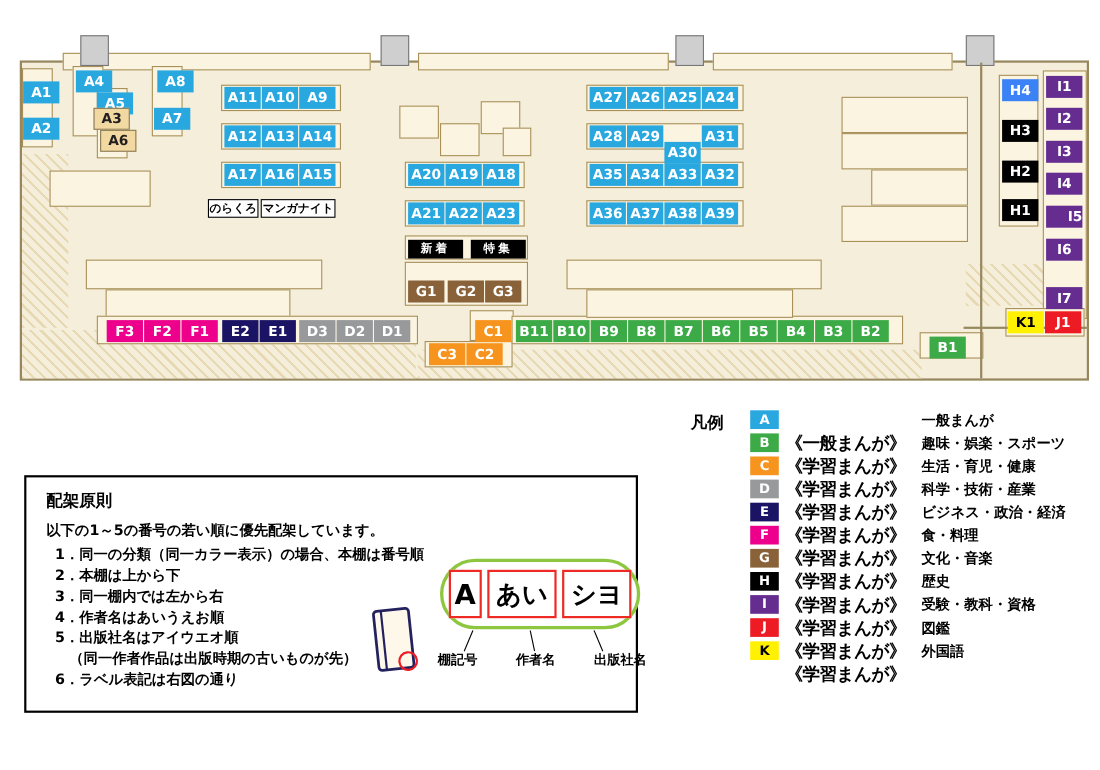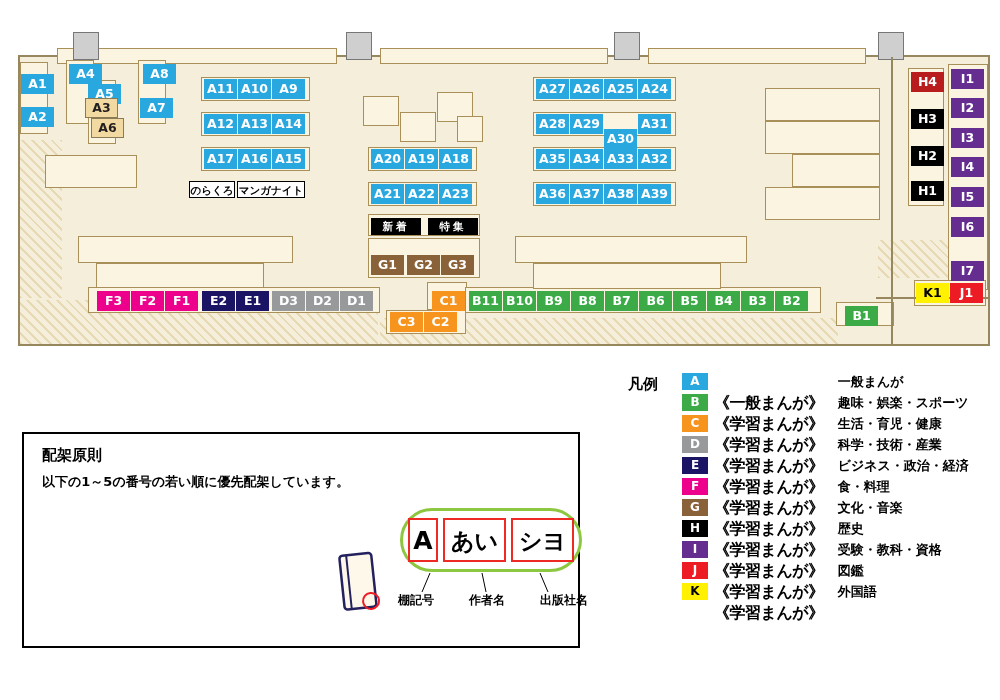--- a/index.html
+++ b/index.html
@@ -161,29 +161,29 @@
         <div class="lbl" style="left: 571px; top: 291px; background: rgb(60, 171, 71); color: rgb(255, 255, 255);">B8</div>
         <div class="lbl" style="left: 605px; top: 291px; background: rgb(60, 171, 71); color: rgb(255, 255, 255);">B7</div>
         <div class="lbl" style="left: 639px; top: 291px; background: rgb(60, 171, 71); color: rgb(255, 255, 255);">B6</div>
         <div class="lbl" style="left: 673px; top: 291px; background: rgb(60, 171, 71); color: rgb(255, 255, 255);">B5</div>
         <div class="lbl" style="left: 707px; top: 291px; background: rgb(60, 171, 71); color: rgb(255, 255, 255);">B4</div>
         <div class="lbl" style="left: 741px; top: 291px; background: rgb(60, 171, 71); color: rgb(255, 255, 255);">B3</div>
         <div class="lbl" style="left: 775px; top: 291px; background: rgb(60, 171, 71); color: rgb(255, 255, 255);">B2</div>
         <div class="lbl" style="left: 390px; top: 312px; background: rgb(247, 148, 30); color: rgb(255, 255, 255);">C3</div>
         <div class="lbl" style="left: 424px; top: 312px; background: rgb(247, 148, 30); color: rgb(255, 255, 255);">C2</div>
         <div class="lbl" style="left: 845px; top: 306px; background: rgb(60, 171, 71); color: rgb(255, 255, 255);">B1</div>
-        <div class="lbl" style="left: 911px; top: 72px; background: #b91c1c; color: rgb(255, 255, 255);">H4</div>
+        <div class="lbl" style="left: 911px; top: 72px; background: #3b82f6; color: rgb(255, 255, 255);">H4</div>
         <div class="lbl" style="left: 911px; top: 109px; background: rgb(0, 0, 0); color: rgb(255, 255, 255);">H3</div>
         <div class="lbl" style="left: 911px; top: 146px; background: rgb(0, 0, 0); color: rgb(255, 255, 255);">H2</div>
         <div class="lbl" style="left: 911px; top: 181px; background: rgb(0, 0, 0); color: rgb(255, 255, 255);">H1</div>
         <div class="lbl" style="left: 951px; top: 69px; background: rgb(102, 45, 145); color: rgb(255, 255, 255);">I1</div>
         <div class="lbl" style="left: 951px; top: 98px; background: rgb(102, 45, 145); color: rgb(255, 255, 255);">I2</div>
         <div class="lbl" style="left: 951px; top: 128px; background: rgb(102, 45, 145); color: rgb(255, 255, 255);">I3</div>
         <div class="lbl" style="left: 951px; top: 157px; background: rgb(102, 45, 145); color: rgb(255, 255, 255);">I4</div>
-        <div class="lbl" style="left: 951px; top: 187px; background: rgb(102, 45, 145); color: rgb(255, 255, 255);">I5</div>
+        <div class="lbl" style="left: 951px; top: 187px; background: rgb(102, 45, 145); color: rgb(255, 255, 255); text-align: right;">I5</div>
         <div class="lbl" style="left: 951px; top: 217px; background: rgb(102, 45, 145); color: rgb(255, 255, 255);">I6</div>
         <div class="lbl" style="left: 951px; top: 261px; background: rgb(102, 45, 145); color: rgb(255, 255, 255);">I7</div>
         <div class="lbl" style="left: 916px; top: 283px; background: rgb(255, 241, 0); color: rgb(0, 0, 0);">K1</div>
         <div class="lbl" style="left: 950px; top: 283px; background: rgb(237, 28, 36); color: rgb(255, 255, 255);">J1</div>
         <div class="tlbl white" style="left: 189px; top: 181px; width: 46px;">のらくろ</div>
         <div class="tlbl white" style="left: 237px; top: 181px; width: 68px;">マンガナイト</div>
         <div class="tlbl black" style="left: 371px; top: 218px; width: 50px;">新着</div>
         <div class="tlbl black" style="left: 428px; top: 218px; width: 50px;">特集</div>
       </div>
   </div>
@@ -245,20 +245,29 @@
           <div class="chip" style="background: rgb(255, 241, 0); color: rgb(0, 0, 0);">K</div>
           <div class="series">《学習まんが》</div>
           <div class="lcat">外国語</div>
         </div>
       </div>
   </div>
 
   <div class="principles">
     <div class="p-title">配架原則</div>
     <div class="p-intro">以下の1～5の番号の若い順に優先配架しています。</div>
+    <div class="p-list" id="p-list">
+        <div class="pline">1．同一の分類（同一カラー表示）の場合、本棚は番号順</div>
+        <div class="pline">2．本棚は上から下</div>
+        <div class="pline">3．同一棚内では左から右</div>
+        <div class="pline">4．作者名はあいうえお順</div>
+        <div class="pline">5．出版社名はアイウエオ順</div>
+        <div class="pline">　（同一作者作品は出版時期の古いものが先）</div>
+        <div class="pline">6．ラベル表記は右図の通り</div>
+      </div>
 
     <div class="book">
       <svg width="48" height="68" viewBox="0 0 48 68">
         <g transform="rotate(-6 24 34)">
           <rect x="6" y="6" width="32" height="54" rx="3" fill="#fdf8ea" stroke="#23215e" stroke-width="2.5"></rect>
           <line x1="13" y1="6" x2="13" y2="60" stroke="#23215e" stroke-width="2"></line>
           <circle cx="33" cy="54" r="8" fill="none" stroke="#ed1c24" stroke-width="2"></circle>
         </g>
       </svg>
     </div>

